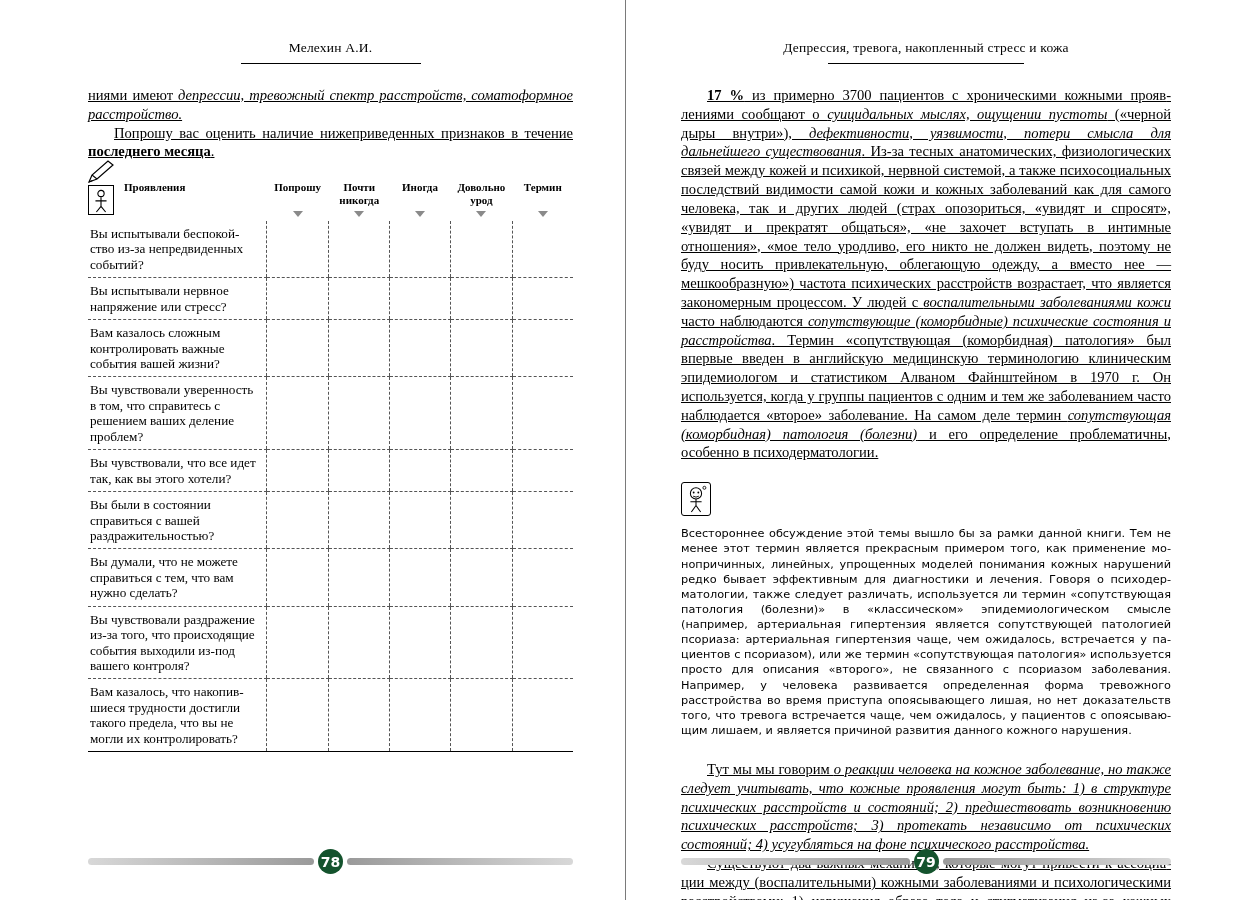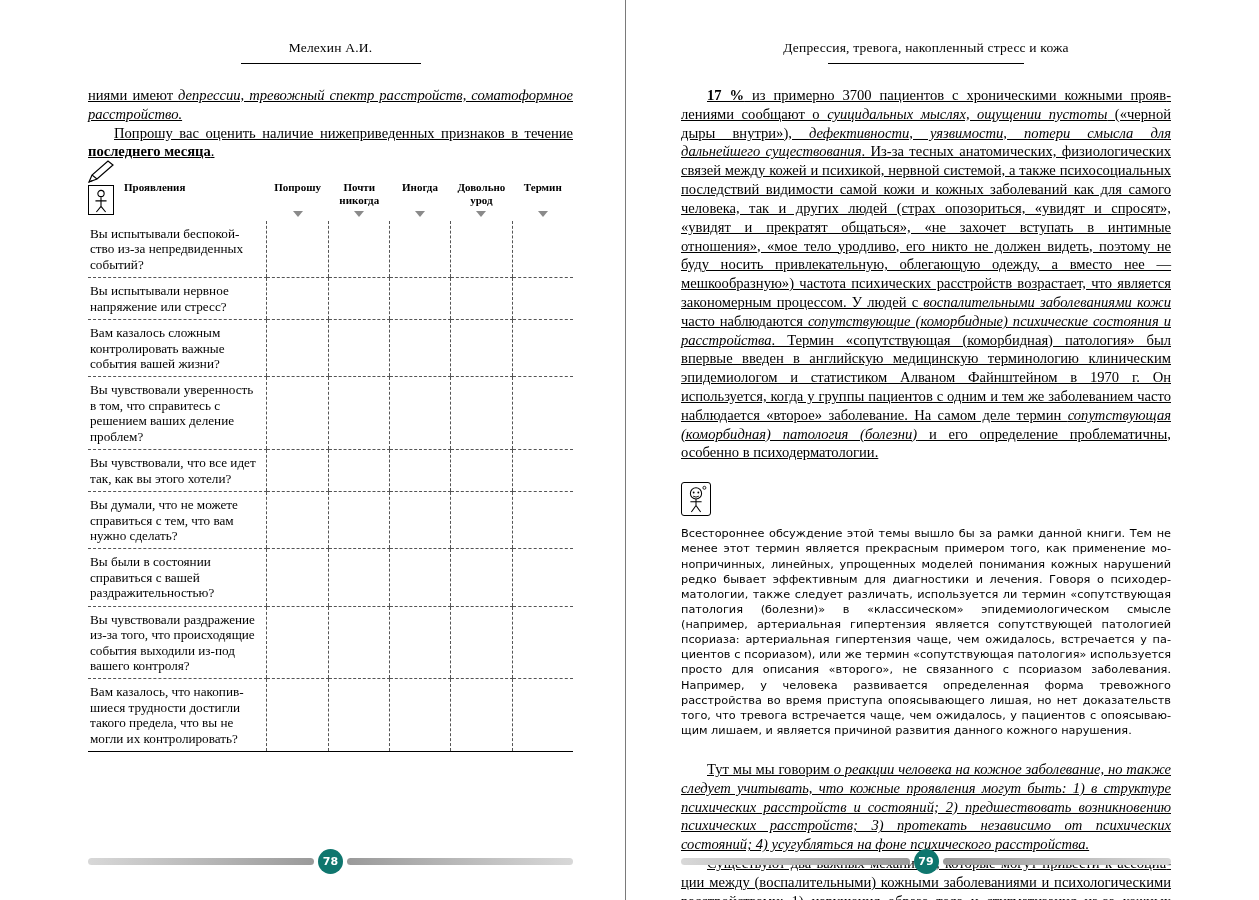--- a/index.html
+++ b/index.html
@@ -187,24 +187,24 @@
     flex: 1 1 auto;
   }
   .footer-bar.right-grad {
     background: linear-gradient(to left,#d8d8d8,#9a9a9a);
   }
   .page-num {
     flex: 0 0 auto;
     width: 25px;
     height: 25px;
     border-radius: 50%;
-    background: #0f766e;
+    background: #14532d;
     color: #fff;
     font-family: "DejaVu Sans", sans-serif;
-    font-size: 11px;
+    font-size: 14px;
     font-weight: bold;
     display: flex;
     align-items: center;
     justify-content: center;
     margin: 0 4px;
   }
   .footer-left { left: 88px; width: 485px; }
   .footer-right { left: 56px; width: 490px; }
 </style>
 </head>
@@ -297,29 +297,29 @@
           </tr>
           <tr class="qrow">
             <td class="label">Вы чувствовали, что все идет так, как вы этого хотели?</td>
             <td class="cell"></td>
             <td class="cell"></td>
             <td class="cell"></td>
             <td class="cell"></td>
             <td class="cell"></td>
           </tr>
           <tr class="qrow">
+            <td class="label">Вы были в состоянии справиться с вашей раздражительностью?</td>
+            <td class="cell"></td>
+            <td class="cell"></td>
+            <td class="cell"></td>
+            <td class="cell"></td>
+            <td class="cell"></td>
+          </tr>
+          <tr class="qrow">
             <td class="label">Вы думали, что не можете справиться с тем, что вам нужно сделать?</td>
-            <td class="cell"></td>
-            <td class="cell"></td>
-            <td class="cell"></td>
-            <td class="cell"></td>
-            <td class="cell"></td>
-          </tr>
-          <tr class="qrow">
-            <td class="label">Вы были в состоянии справиться с вашей раздражительностью?</td>
             <td class="cell"></td>
             <td class="cell"></td>
             <td class="cell"></td>
             <td class="cell"></td>
             <td class="cell"></td>
           </tr>
           <tr class="qrow">
             <td class="label">Вы чувствовали раздра­жение из-за того, что происходящие события выходили из-под вашего контроля?</td>
             <td class="cell"></td>
             <td class="cell"></td>

